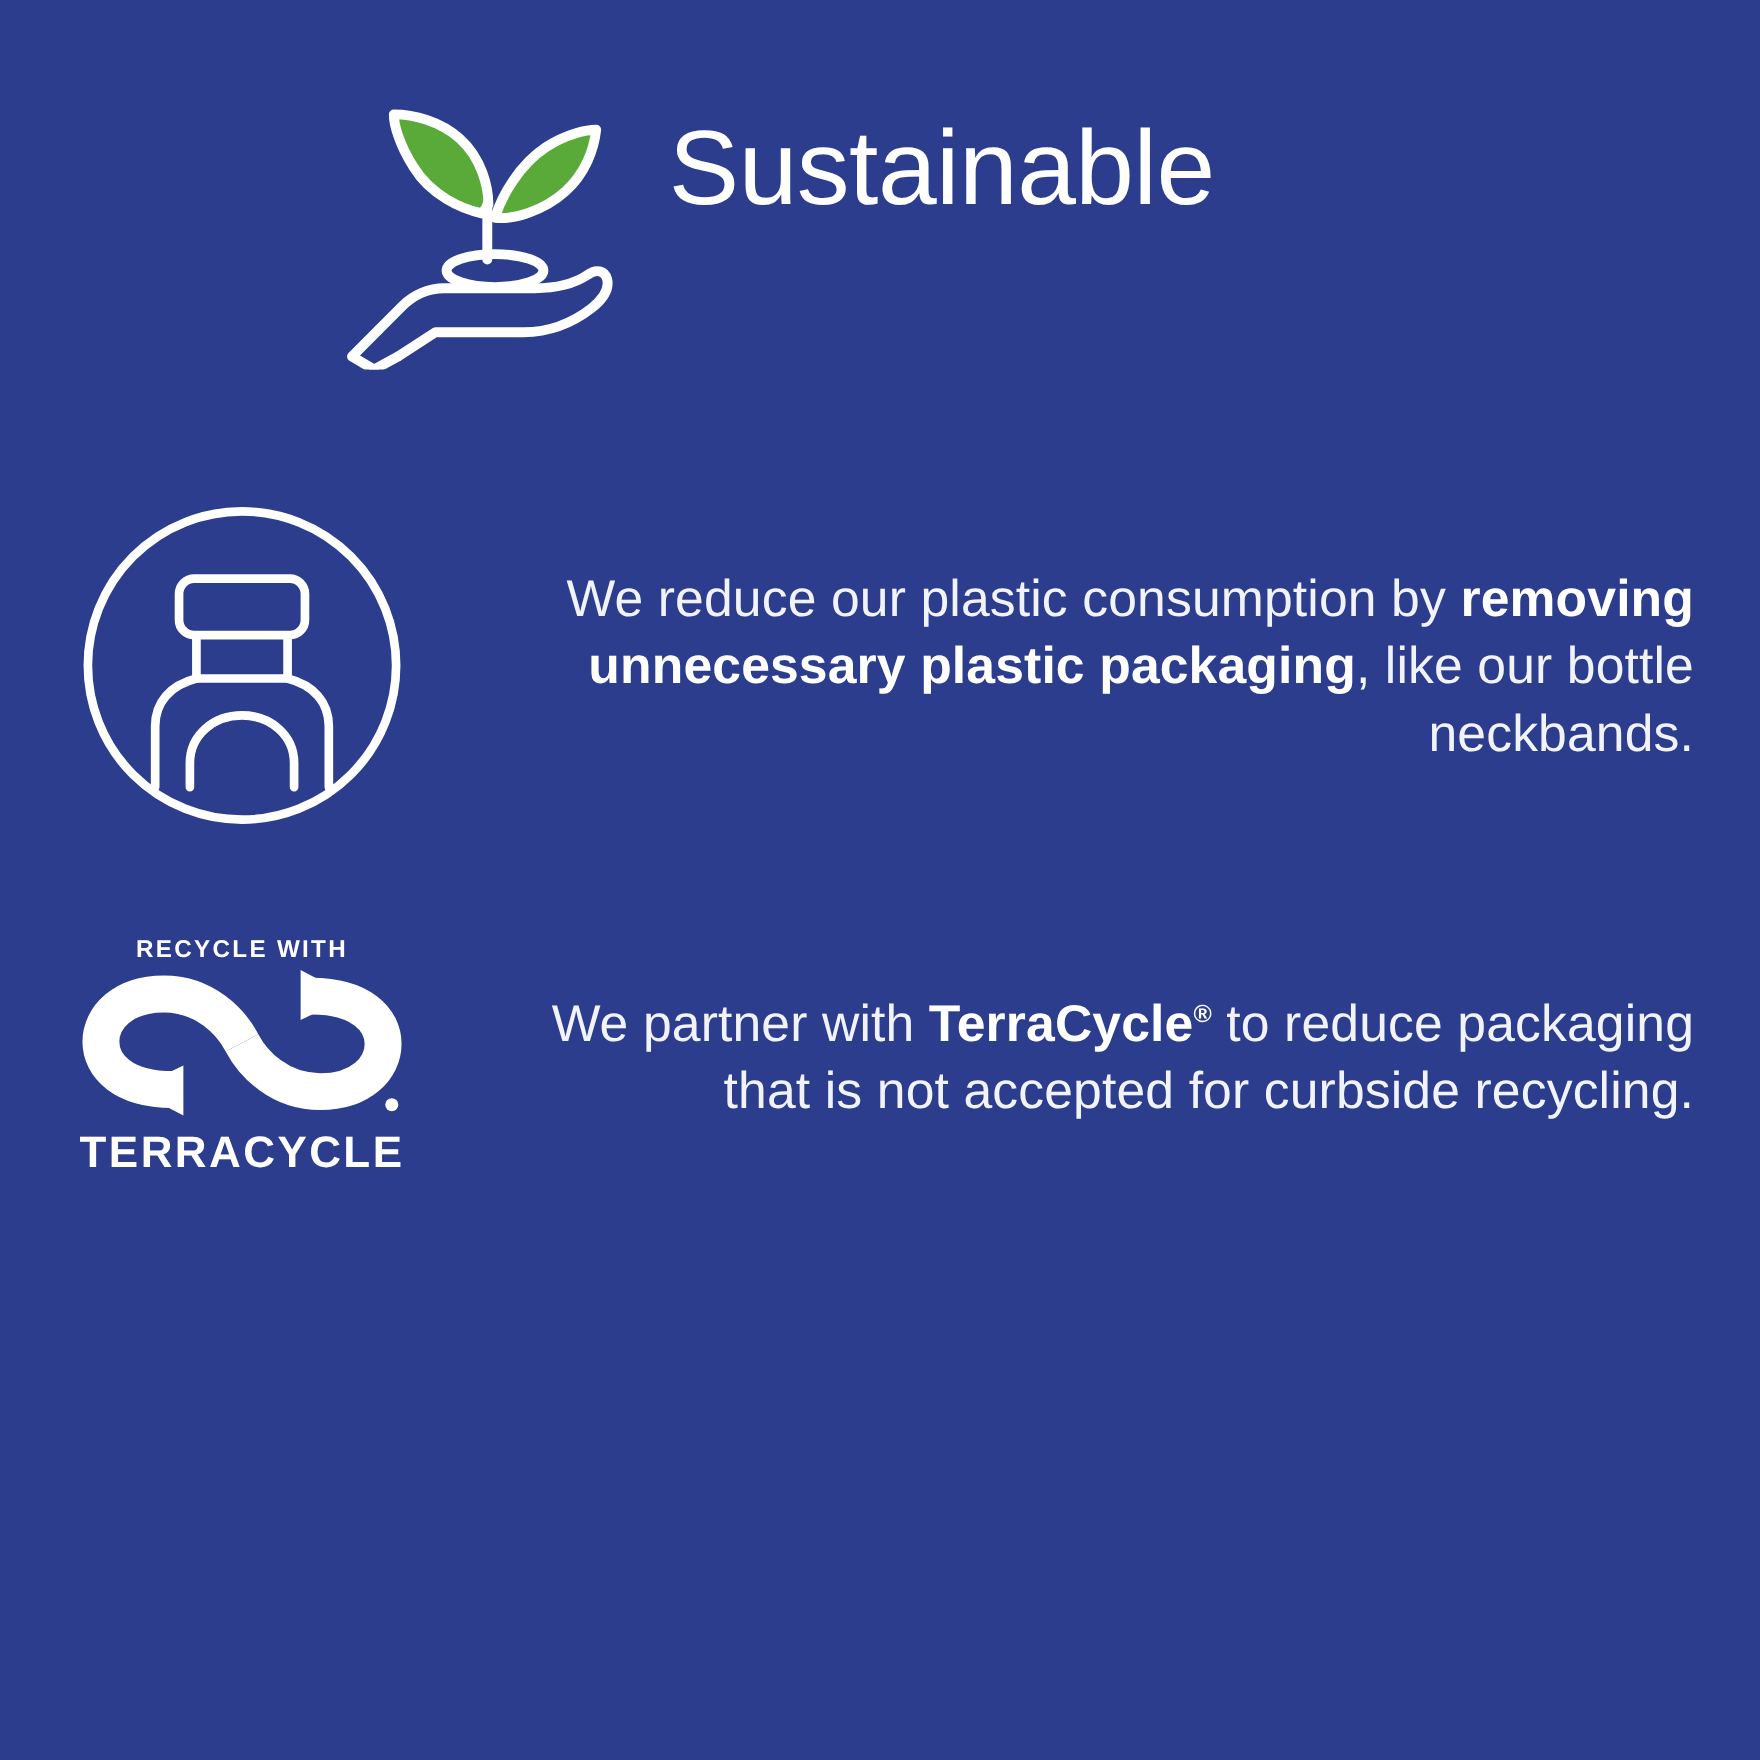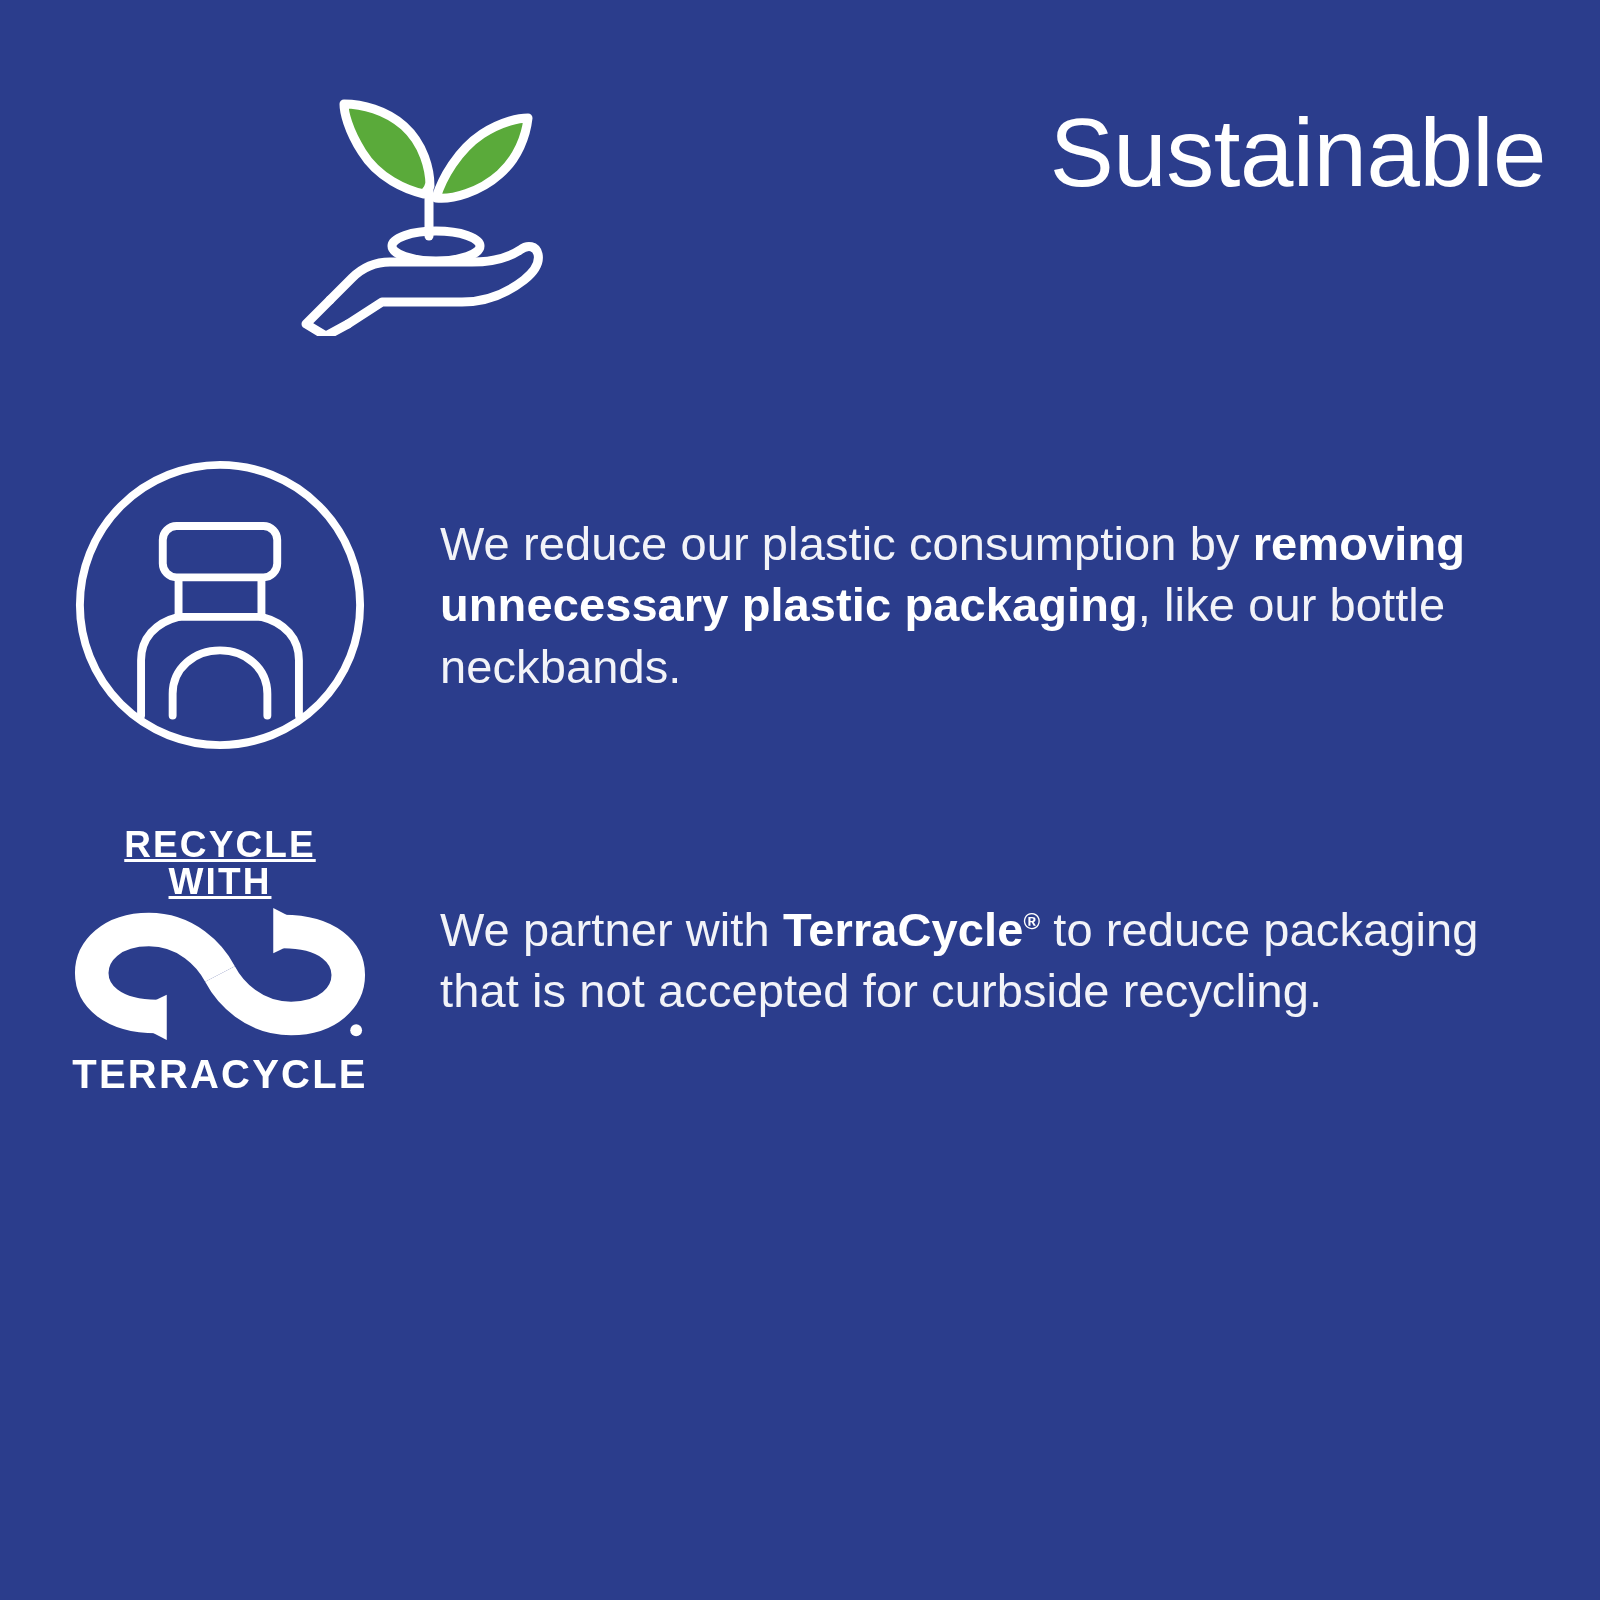--- a/index.html
+++ b/index.html
@@ -18,27 +18,26 @@
   .page {
     position: relative;
     width: 1600px;
     height: 1600px;
     background: #2b3d8c;
   }
 
   
   .header {
     position: absolute;
-    left: 286px;
+    left: 300px;
     top: 80px;
     width: 1260px;
     display: flex;
     align-items: flex-start;
     gap: 38px;
-    justify-content: space-between;
   }
   .header-icon {
     width: 270px;
     height: 250px;
     flex: 0 0 270px;
     margin-top: 6px;
   }
   .header-title {
     font-size: 96px;
     line-height: 1.32;
@@ -71,20 +70,21 @@
     align-items: center;
   }
   .row-text {
     flex: 1 1 auto;
     padding-right: 60px;
     font-size: 47px;
     line-height: 1.30;
     font-weight: 400;
     color: #f2f3f8;
     letter-spacing: 0.1px;
+    text-align: right;
   }
   .row-text b {
     font-weight: 700;
     color: #ffffff;
   }
   .row-text .reg {
     font-size: 0.48em;
     vertical-align: super;
     line-height: 1;
   }
@@ -93,26 +93,25 @@
   .row-terra    { height: 380px; }
   .row-gmo      { height: 330px; }
 
   
   .terra-lockup {
     width: 300px;
     text-align: center;
     color: #ffffff;
   }
   .terra-top {
-    font-size: 37px;
+    font-size: 22px;
     font-weight: 700;
     letter-spacing: 2.1px;
     line-height: 1;
     margin-bottom: 0;
-    text-decoration: underline;
   }
   .terra-mark {
     display: block;
     margin: 0 auto;
   }
   .terra-bottom {
     font-size: 40px;
     font-weight: 700;
     letter-spacing: 2.2px;
     line-height: 1;

